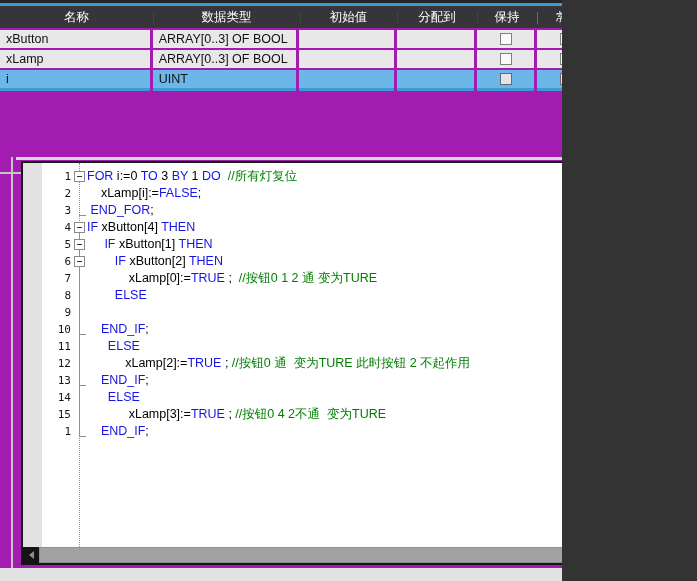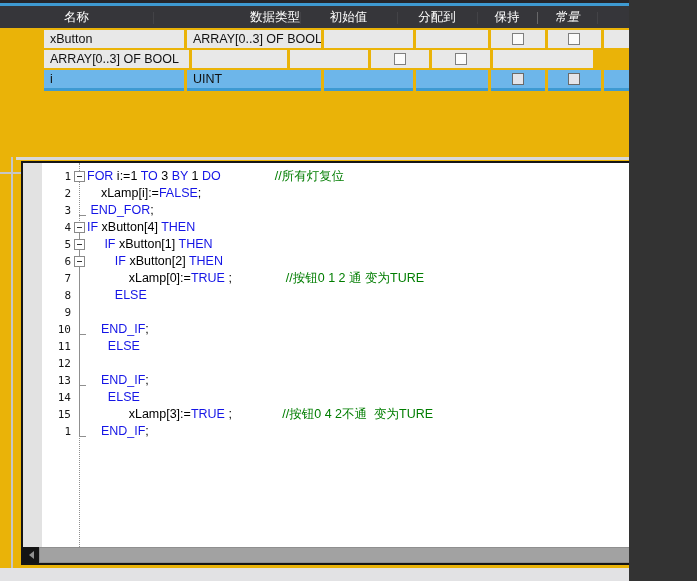--- a/index.html
+++ b/index.html
@@ -1,32 +1,32 @@
 <!DOCTYPE html>
 <html><head>
 <meta charset="utf-8">
 <style>
   * { margin:0; padding:0; box-sizing:border-box; }
   html,body { background:#333; }
   .page {
-    position:relative; width:629px; height:581px; overflow:hidden;
-    background:#eab308;
+    position:relative; width:562px; height:581px; overflow:hidden;
+    background:#a21caf;
     font-family:"Liberation Sans","DejaVu Sans",sans-serif;
   }
   
   .top-dark-line   { position:absolute; left:0; top:0; width:697px; height:3px; background:#26262a; }
   .accent-line     { position:absolute; left:0; top:3px; width:697px; height:3px; background:#3e9ad2; }
   
   .var-table { position:absolute; left:0; top:6px; width:697px; }
   .vt-header { display:flex; height:22px; background:#36363a; color:#fff; font-size:12.5px; line-height:22px; }
   .hcell { position:relative; text-align:center; white-space:nowrap; overflow:hidden; }
   .hcell + .hcell::before { content:"|"; position:absolute; left:-2px; top:0; color:#e8e8e8; font-size:12px; }
-  .hc0{width:153px;} .hc1{width:147px;text-align:right;} .hc2{width:97px;} .hc3{width:80px;}
+  .hc0{width:153px;} .hc1{width:147px;} .hc2{width:97px;} .hc3{width:80px;}
   .hc4{width:60px;} .hc5{width:60px;font-style:italic;} .hc6{width:100px;text-align:right;}
-  .vt-rows { background:transparent;padding-left:44px; }
+  .vt-rows { background:transparent; }
   .vrow { display:flex; margin-top:2px; height:18px; }
   .vcell {
     background:#e8e8e8; color:#111; font-size:12.5px; line-height:18px;
     padding-left:6px; white-space:nowrap; overflow:hidden; margin-left:3px;
   }
   .vrow .vcell:first-child { margin-left:0; }
   .cc0{width:151px;} .cc1{width:145px;} .cc2{width:95px;} .cc3{width:78px;}
   .cc4{width:58px; padding-left:0; display:flex; align-items:center; justify-content:center;}
   .cc5{width:58px; padding-left:0; display:flex; align-items:center; justify-content:center;}
   .cc6{width:100px;}
@@ -57,21 +57,21 @@
   .foldbox {
     position:absolute; left:0; top:3px; width:11px; height:11px;
     background:#fff; border:1px solid #8a8a8a; z-index:3;
   }
   .foldbox::after {
     content:""; position:absolute; left:2px; top:4px; width:5px; height:1px; background:#333;
   }
   .codetext { white-space:pre; color:#000; }
   .seg-k { color:#1515e6; }
   .seg-p { color:#000000; }
-  .seg-c { color:#007d00;margin-left:47px; }
+  .seg-c { color:#007d00; }
   
   .bracket { position:absolute; border-left:1px dotted #8f8f8f; width:0; z-index:1; }
   .btick   { position:absolute; height:1px; width:7px; background:#8f8f8f; z-index:1; }
   
   .hscroll { position:absolute; left:0; right:0; bottom:0; height:16px; display:flex; }
   .hbtn {
     width:16px; height:16px; background:#141414; display:flex; align-items:center; justify-content:center;
     flex:0 0 auto;
   }
   .tri-left  { width:0; height:0; border-top:4px solid transparent; border-bottom:4px solid transparent; border-right:5px solid #8f8f8f; }
@@ -111,20 +111,21 @@
           <div class="vcell cc3"></div>
           <div class="vcell cc4">
             <span class="checkbox"></span>
           </div>
           <div class="vcell cc5">
             <span class="checkbox"></span>
           </div>
           <div class="vcell cc6"></div>
         </div>
         <div class="vrow">
+          <div class="vcell cc0">xLamp</div>
           <div class="vcell cc1">ARRAY[0..3] OF BOOL</div>
           <div class="vcell cc2"></div>
           <div class="vcell cc3"></div>
           <div class="vcell cc4">
             <span class="checkbox"></span>
           </div>
           <div class="vcell cc5">
             <span class="checkbox"></span>
           </div>
           <div class="vcell cc6"></div>
@@ -160,21 +161,21 @@
       <div class="bracket" style="left:56px; top:65px; height:203px;"></div>
       <div class="btick" style="left:56px; top:166px;"></div>
       <div class="btick" style="left:56px; top:217px;"></div>
       <div class="btick" style="left:56px; top:268px;"></div>
       <div id="code-lines">
           <div class="cline">
             <span class="lnum">1</span>
             <span class="foldcol">
               <span class="foldbox"></span>
             </span>
-            <span class="codetext"><span class="seg-k">FOR</span><span class="seg-p"> i:=1 </span><span class="seg-k">TO</span><span class="seg-p"> 3 </span><span class="seg-k">BY</span><span class="seg-p"> 1 </span><span class="seg-k">DO</span><span class="seg-p">  </span><span class="seg-c">//所有灯复位</span></span>
+            <span class="codetext"><span class="seg-k">FOR</span><span class="seg-p"> i:=0 </span><span class="seg-k">TO</span><span class="seg-p"> 3 </span><span class="seg-k">BY</span><span class="seg-p"> 1 </span><span class="seg-k">DO</span><span class="seg-p">  </span><span class="seg-c">//所有灯复位</span></span>
           </div>
           <div class="cline">
             <span class="lnum">2</span>
             <span class="foldcol"></span>
             <span class="codetext"><span class="seg-p">    xLamp[i]:=</span><span class="seg-k">FALSE</span><span class="seg-p">;</span></span>
           </div>
           <div class="cline">
             <span class="lnum">3</span>
             <span class="foldcol"></span>
             <span class="codetext"><span class="seg-p"> </span><span class="seg-k">END_FOR</span><span class="seg-p">;</span></span>
@@ -220,20 +221,21 @@
             <span class="codetext"><span class="seg-p">    </span><span class="seg-k">END_IF</span><span class="seg-p">;</span></span>
           </div>
           <div class="cline">
             <span class="lnum">11</span>
             <span class="foldcol"></span>
             <span class="codetext"><span class="seg-p">      </span><span class="seg-k">ELSE</span></span>
           </div>
           <div class="cline">
             <span class="lnum">12</span>
             <span class="foldcol"></span>
+            <span class="codetext"><span class="seg-p">           xLamp[2]:=</span><span class="seg-k">TRUE</span><span class="seg-p"> ; </span><span class="seg-c">//按钮0 通  变为TURE 此时按钮 2 不起作用</span></span>
           </div>
           <div class="cline">
             <span class="lnum">13</span>
             <span class="foldcol"></span>
             <span class="codetext"><span class="seg-p">    </span><span class="seg-k">END_IF</span><span class="seg-p">;</span></span>
           </div>
           <div class="cline">
             <span class="lnum">14</span>
             <span class="foldcol"></span>
             <span class="codetext"><span class="seg-p">      </span><span class="seg-k">ELSE</span></span>

